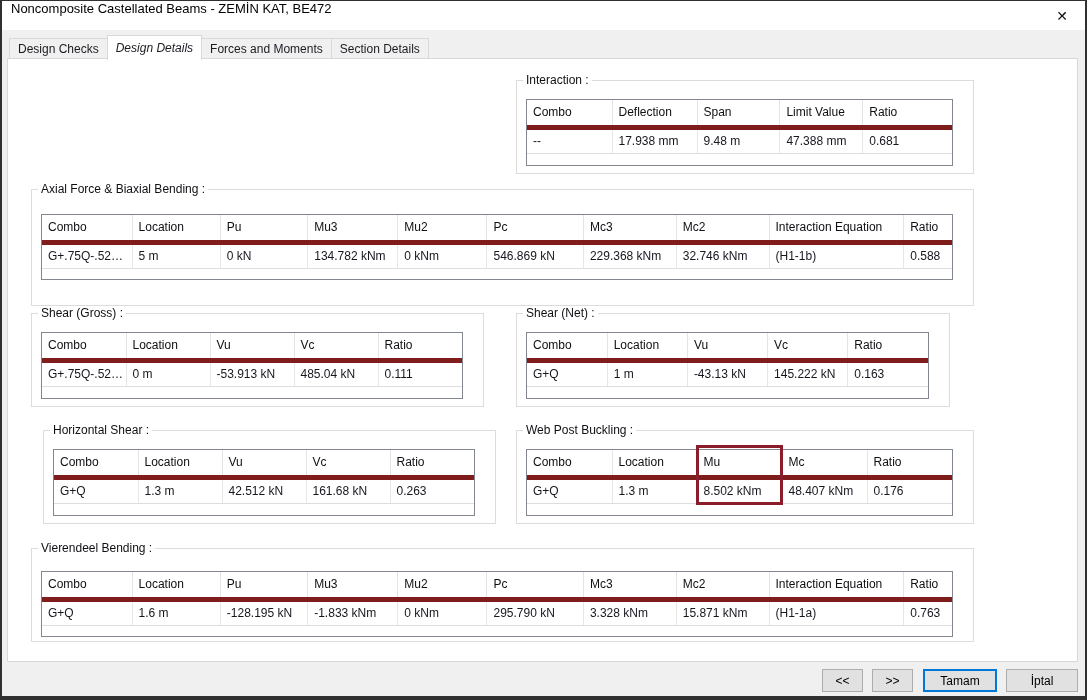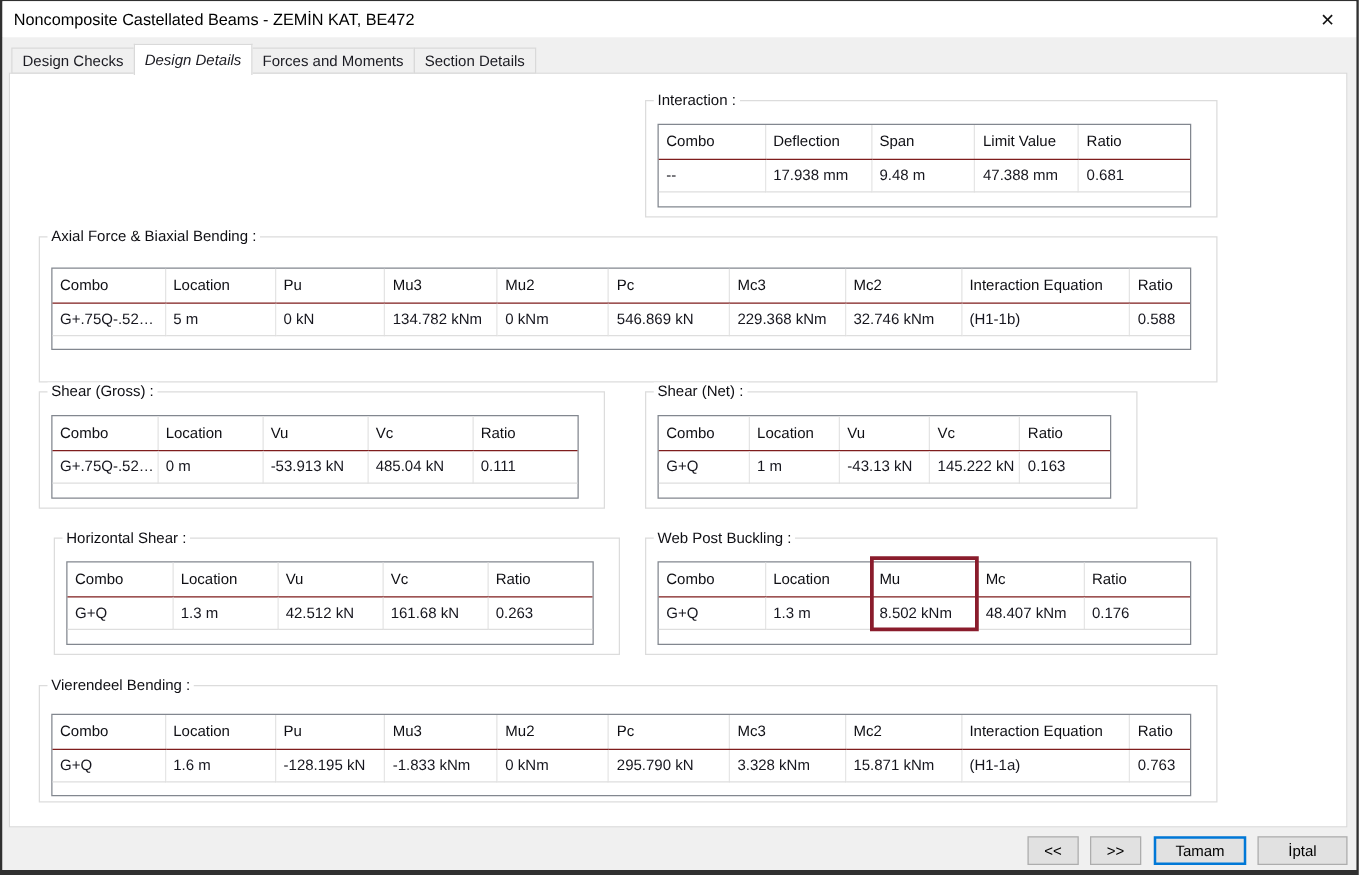--- a/index.html
+++ b/index.html
@@ -13,21 +13,21 @@
   .window {
     position: absolute; left: 0; top: 0;
     width: 1087px; height: 700px;
     border-style: solid; border-color: #303030;
     border-width: 1px 2px 4px 2px;
     background: #f0f0f0;
   }
   
   .titlebar {
     position: relative; height: 29px; background: #ffffff;
-    display: flex; align-items: center;
+    display: flex; align-items: flex-start;
   }
   .titlebar .title { padding-left: 9px; font-size: 13px; color: #000; }
   .titlebar .close-btn {
     position: absolute; right: 0; top: 0; width: 46px; height: 29px;
     display: flex; align-items: center; justify-content: center;
     font-size: 14px; color: #111; cursor: default;
   }
   
   .client { position: relative; width: 100%; height: 666px; background: #f0f0f0; }
   
@@ -57,21 +57,21 @@
   }
   
   .lv {
     position: absolute; left: 9px; right: 20px; top: 18px; height: 67px;
     border: 1px solid #82878f; background: #ffffff;
   }
   .lv.tall { top: 24px; height: 66px; }
   .lv table { width: 100%; height: 100%; border-collapse: collapse; table-layout: fixed; }
   .lv th {
     height: 27px; font-weight: normal; text-align: left; padding: 0 2px 0 6px;
-    border-right: 1px solid #e4e4e4; border-bottom: 1px solid #7f1d1d;
+    border-right: 1px solid #e4e4e4; border-bottom: 5px solid #7f1d1d;
     white-space: nowrap; overflow: hidden; color: #0f0f14;
   }
   .lv th:last-child { border-right: none; }
   .lv tr.data td {
     height: 26px; padding: 0 2px 0 6px;
     border-right: 1px solid #e6e6e6; border-bottom: 1px solid #dedede;
     white-space: nowrap; overflow: hidden; text-overflow: ellipsis; color: #16161e;
   }
   .lv tr.data td:last-child { border-right: none; }
   .lv tr.filler td { border: none; height: auto; }
@@ -231,21 +231,21 @@
                 <td>0.111</td>
               </tr>
               <tr class="filler">
                   <td colspan="5"></td>
                 </tr>
             </tbody>
           </table>
         </div>
       </div>
 
-      <div class="group" style="left:508px; top:254px; width:394px; height:94px;">
+      <div class="group" style="left:508px; top:254px; width:434px; height:94px;">
         <span class="group-label">Shear (Net) :</span>
         <div class="lv">
           <table>
             <colgroup>
                 <col style="width:20%">
                 <col style="width:20%">
                 <col style="width:20%">
                 <col style="width:20%">
                 <col>
               </colgroup>

